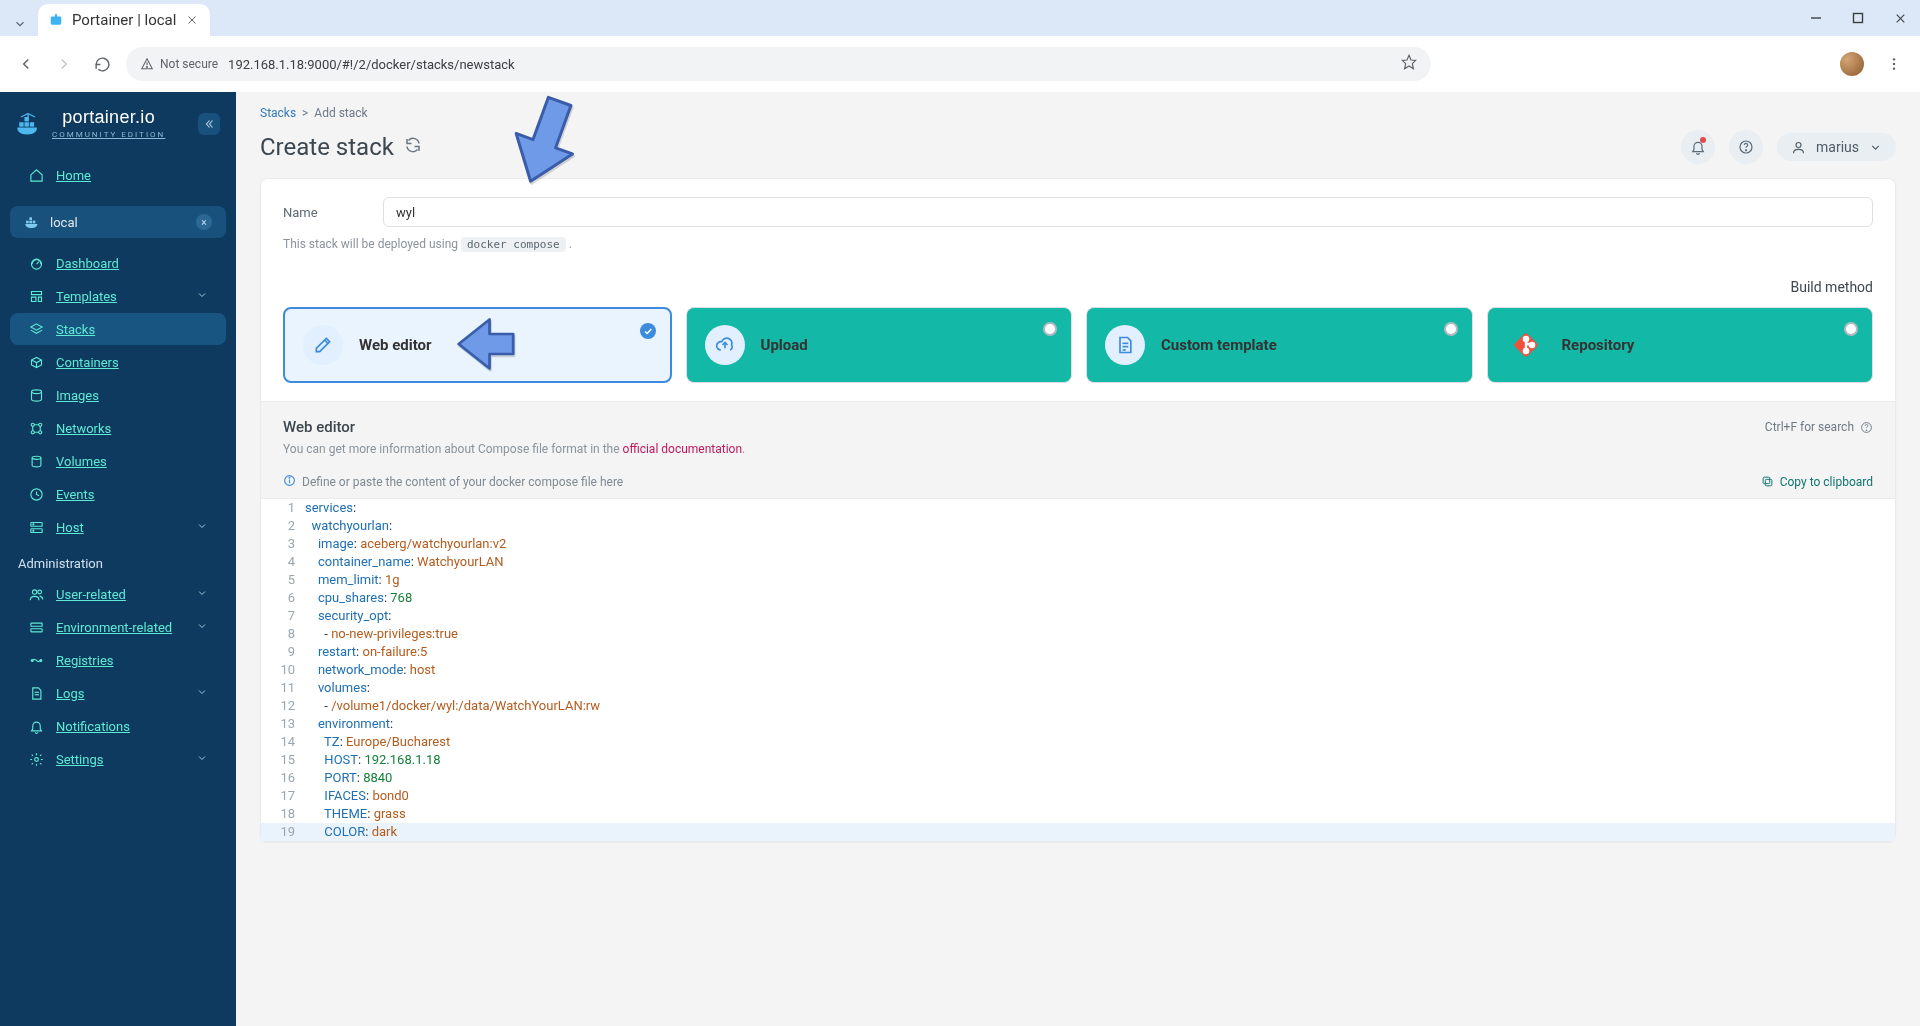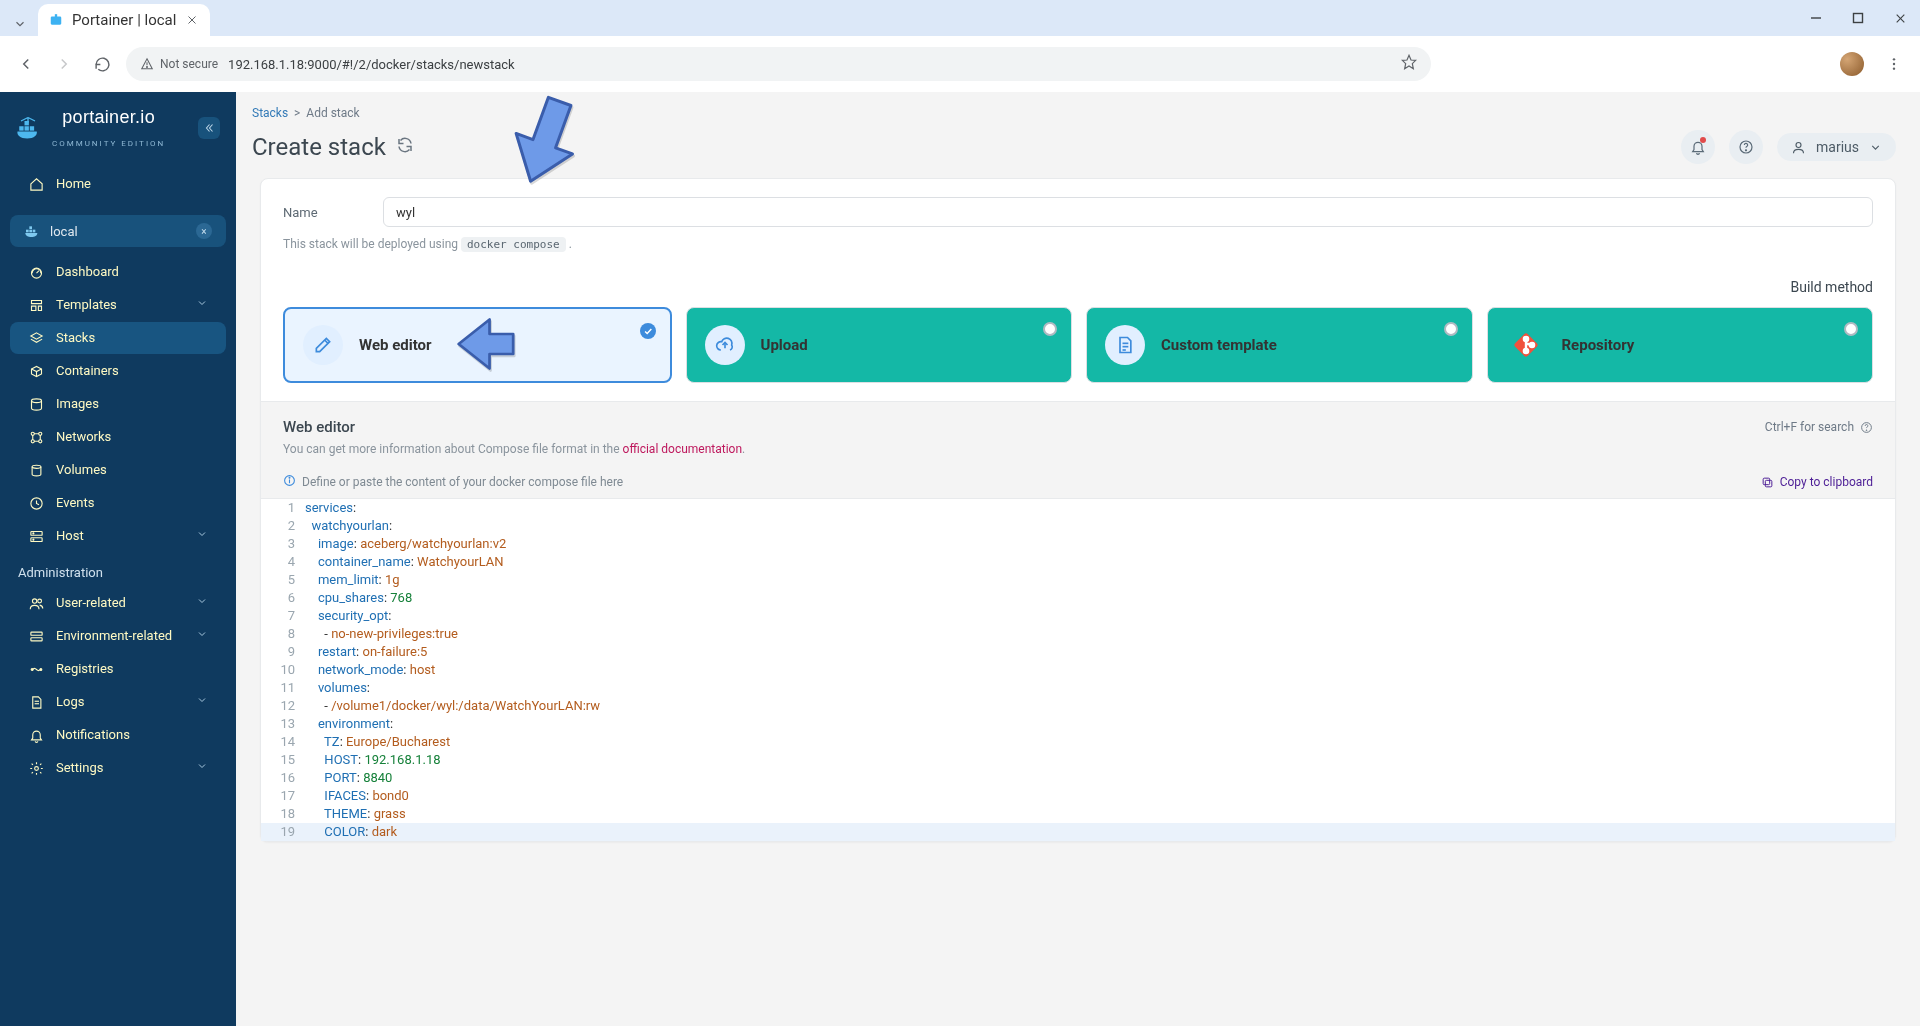--- a/index.html
+++ b/index.html
@@ -24,33 +24,33 @@
   .tool-right { margin-left:auto; display:flex; align-items:center; gap:16px; }
   .avatar-c { width:24px; height:24px; border-radius:50%; background: radial-gradient(circle at 30% 30%, #d4a574, #8b5a2b); }
 
   
   .app { display:flex; height: calc(1026px - 92px); }
   .sidebar { width:236px; background:#0f3a5f; color:#e0e8ef; display:flex; flex-direction:column; padding-top:6px; }
   .brand-row { display:flex; align-items:center; padding:10px 16px 10px 14px; gap:10px; }
   .brand-logo { width:28px; height:28px; }
   .brand-text { display:flex; flex-direction:column; line-height:1; }
   .brand-name { font-size:18px; font-weight:400; color:#fff; letter-spacing:.3px; font-family: Arial, sans-serif; text-align: center; }
-  .brand-sub { font-size:8px; color:#8fb8d4; letter-spacing:2.0px; margin-top:14px; }
+  .brand-sub { font-size:8px; color:#8fb8d4; letter-spacing:2.0px; margin-top:5px;text-decoration:underline; }
   .collapse-btn { margin-left:auto; width:22px; height:22px; background:#18527c; border-radius:6px; display:flex; align-items:center; justify-content:center; cursor:pointer; color:#bcd5e6; }
 
-  .nav-item { display:flex; align-items:flex-start; gap:12px; padding:8px 18px; font-size:13px; color:#fef9c3; cursor:pointer; border-radius:8px; margin:1px 10px; }
+  .nav-item { display:flex; align-items:center; gap:12px; padding:8px 18px; font-size:13px; color:#5eead4; cursor:pointer; border-radius:8px; margin:1px 10px;text-decoration:underline; }
   .nav-item.active { background:#185581; }
   .nav-section-lbl { padding: 12px 18px 6px 18px; font-size:13px; color:#cfe0ed; }
   .nav-chevron { margin-left:auto; color:#a8c8de; }
   .env-badge { background:#18527c; border-radius:8px; padding:8px 14px; margin:14px 10px 8px 10px; display:flex; align-items:center; gap:10px; font-size:13px; }
   .env-close { margin-left:auto; width:16px; height:16px; border-radius:50%; background:#2b6894; display:flex; align-items:center; justify-content:center; font-size:10px; color:#c8e0f0; cursor:pointer; }
   .nav-icon { width:16px; height:16px; display:flex; align-items:center; justify-content:center; }
 
   .main { flex:1; background:#f4f4f4; overflow:auto; }
-  .page-top { padding: 14px 24px 8px 16px; position:relative; }
+  .page-top { padding: 14px 24px 8px 24px; position:relative; }
   .crumbs { font-size:12px; color:#6e7a87; }
   .crumbs a { color:#337ab7; text-decoration:none; }
   .page-header-row { display:flex; align-items:center; margin-top:10px; }
   .page-title { font-size:24px; color:#3c4750; font-weight:400; }
   .refresh-i { margin-left:10px; color:#6a7580; }
   .header-actions { margin-left:auto; display:flex; align-items:center; gap:14px; }
   .icon-pill { width:34px; height:34px; border-radius:50%; background:#e9eef2; display:flex; align-items:center; justify-content:center; color:#5b6b78; cursor:pointer; }
   .notif-dot { position:absolute; width:6px; height:6px; background:#e14b4b; border-radius:50%; top:7px; right:9px; }
   .user-chip { display:flex; align-items:center; gap:10px; background:#e9eef2; padding:6px 14px; border-radius:18px; color:#4d5b66; font-size:14px; cursor:pointer; }
 
@@ -71,21 +71,21 @@
   .method-radio { position:absolute; right:14px; top:14px; width:14px; height:14px; border-radius:50%; border:2px solid #b0bac2; background:#fff; }
   .method-check { position:absolute; right:14px; top:14px; width:16px; height:16px; border-radius:50%; background:#3d8bdc; display:flex; align-items:center; justify-content:center; color:#fff; }
 
   .editor-wrap { background:#f4f4f4; margin: 0; border-top:1px solid #e8eaec; }
   .editor-header { display:flex; align-items:center; padding:16px 22px 6px 22px; }
   .editor-title { font-size:15px; color:#3c4750; font-weight:500; }
   .editor-search { margin-left:auto; font-size:12px; color:#6e7a87; display:flex; align-items:center; gap:6px; }
   .editor-sub { padding:0 22px 10px 22px; font-size:12px; color:#8a949d; }
   .editor-sub a { color:#be185d; text-decoration:none; }
   .editor-hint-row { display:flex; align-items:center; padding: 8px 22px; font-size:12px; color:#7f8a93; }
-  .copy-link { margin-left:auto; color:#4c1d95; display:flex; align-items:center; gap:6px; cursor:pointer; font-size:12px; }
+  .copy-link { margin-left:auto; color:#0f766e; display:flex; gap:6px; cursor:pointer; font-size:12px; }
 
   .code-area { background:#fff; border-top:1px solid #e8eaec; font-family:"SFMono-Regular", Consolas, "Liberation Mono", Menlo, monospace; font-size:13px; }
   .code-line { display:flex; min-height:18px; line-height:18px; }
   .code-line.curr { background:#eaf2fb; }
   .gutter { width:44px; text-align:right; padding-right:10px; color:#9aa6af; user-select:none; }
   .code-txt { white-space:pre; color:#333; }
   .tok-key { color:#1f6fb3; }
   .tok-punc { color:#333; }
   .tok-str { color:#b35c1e; }
   .tok-num { color:#16813a; }

